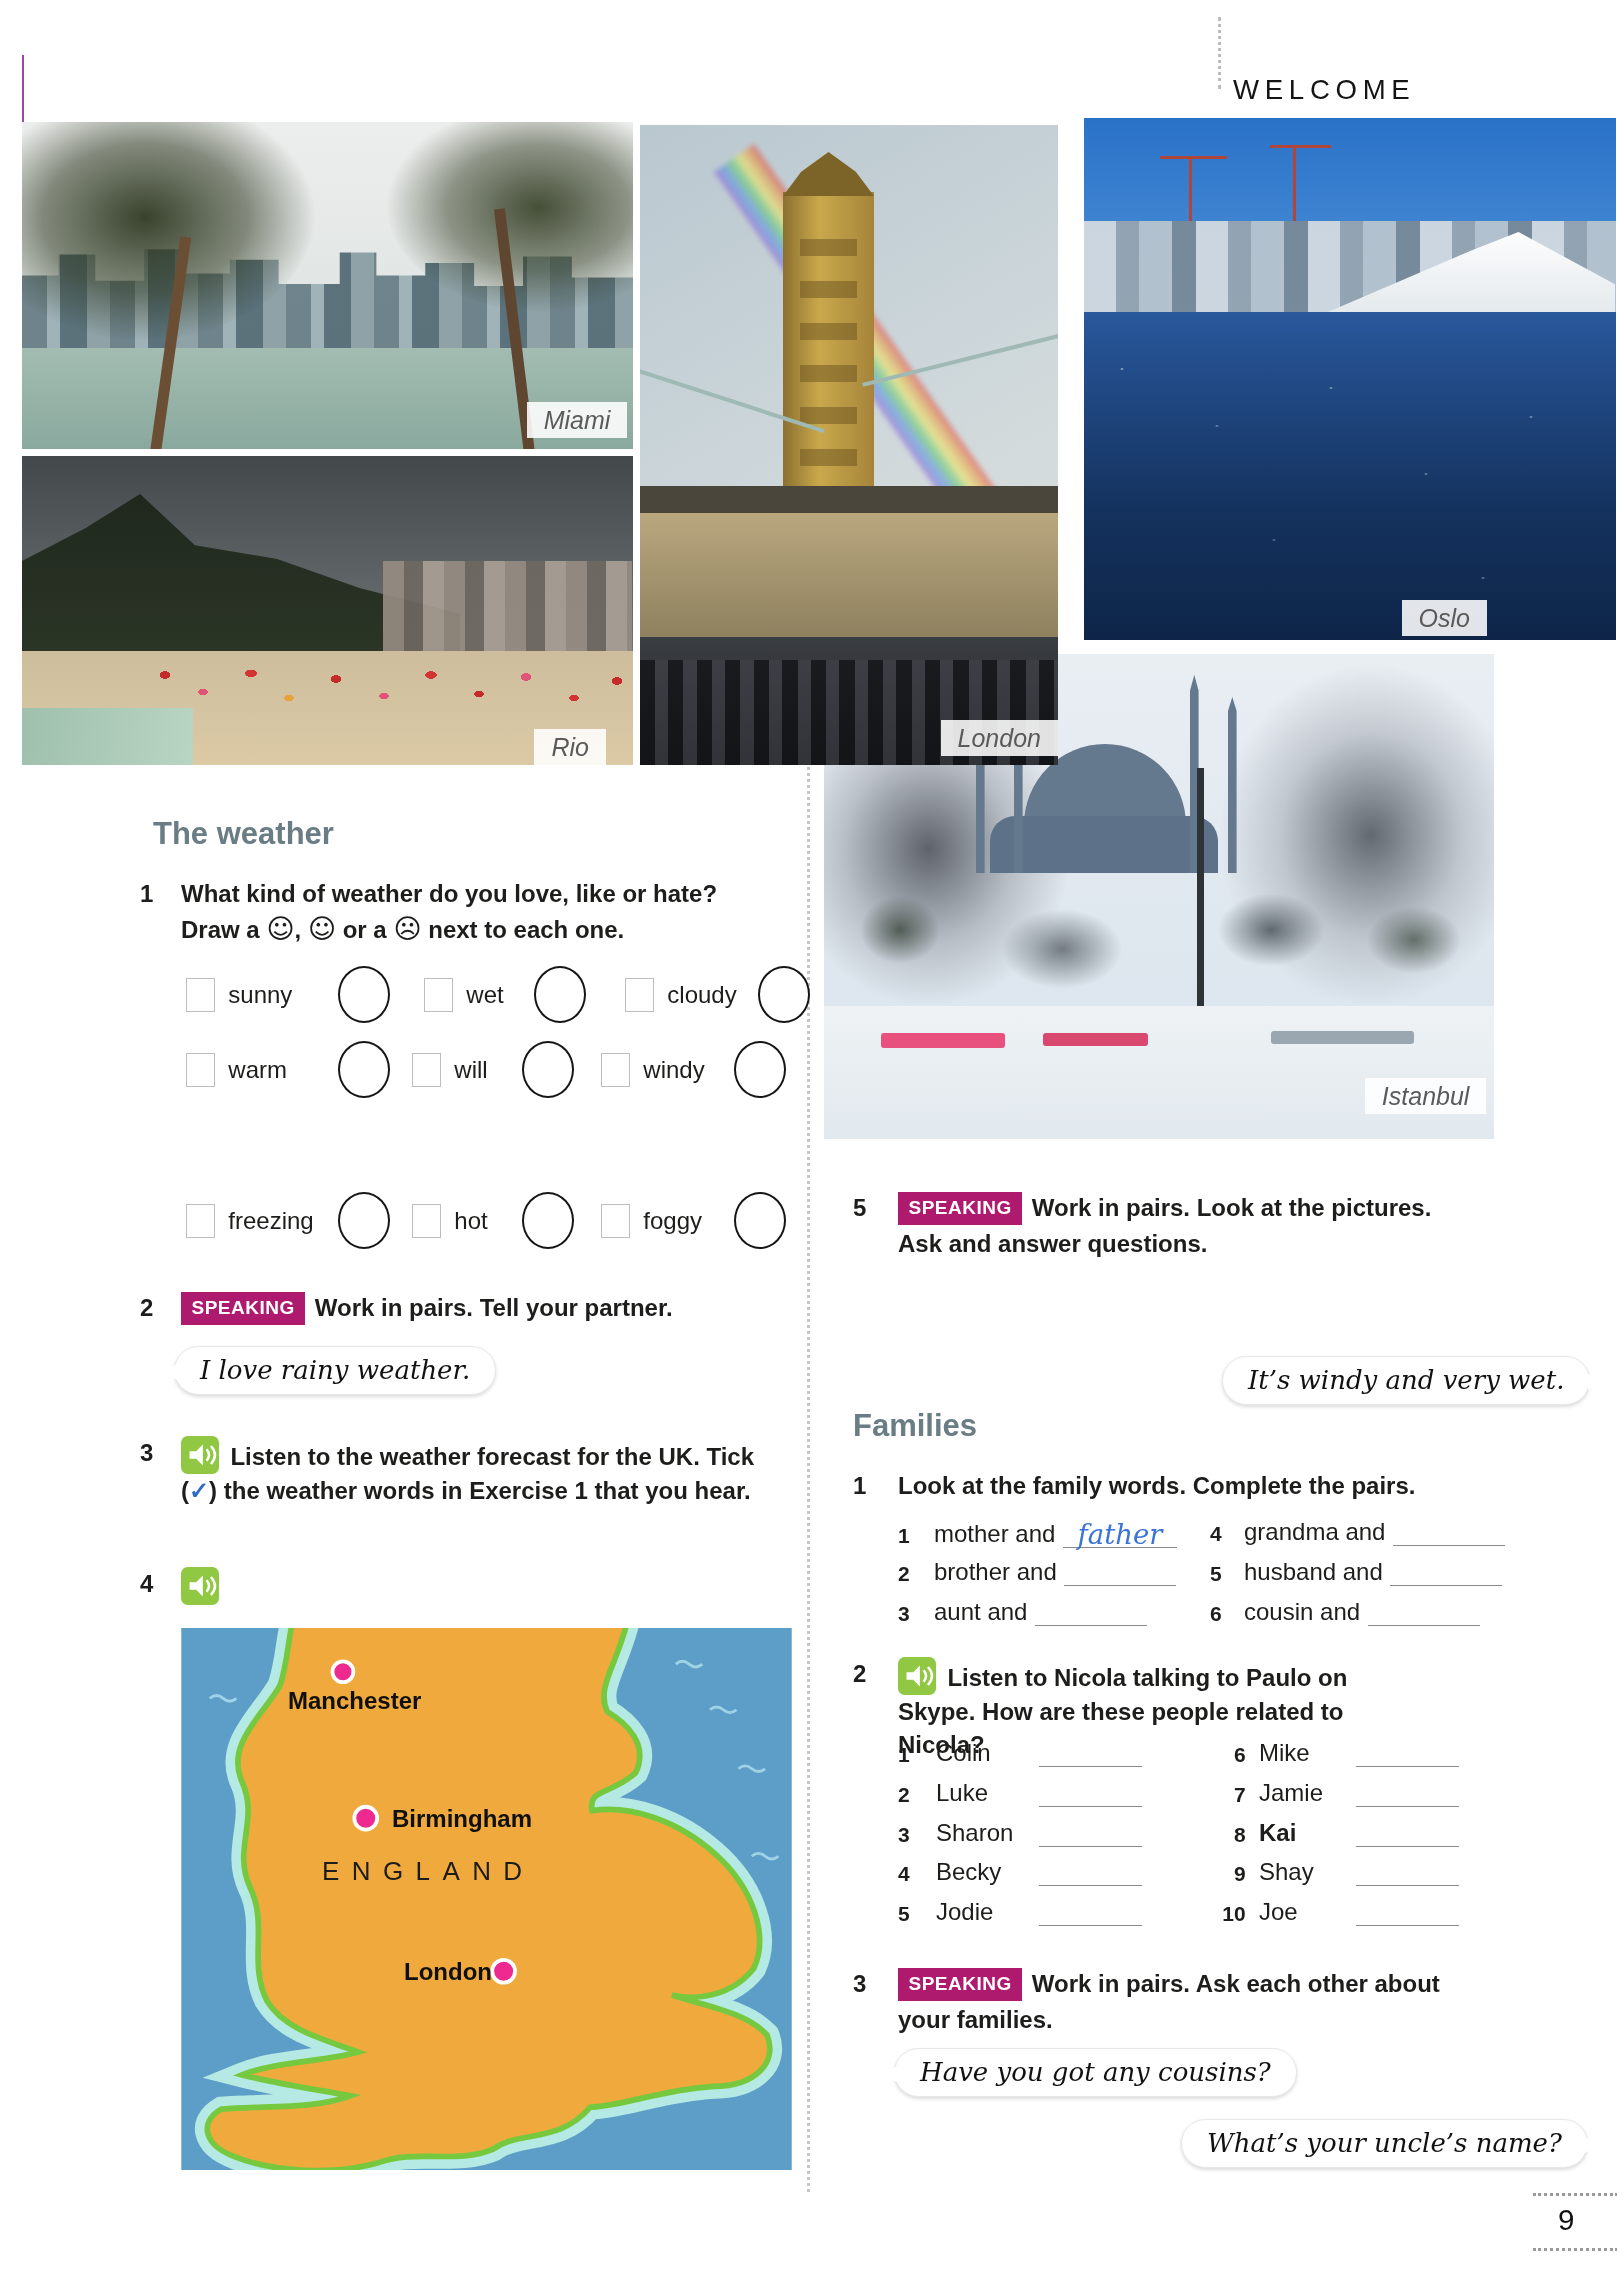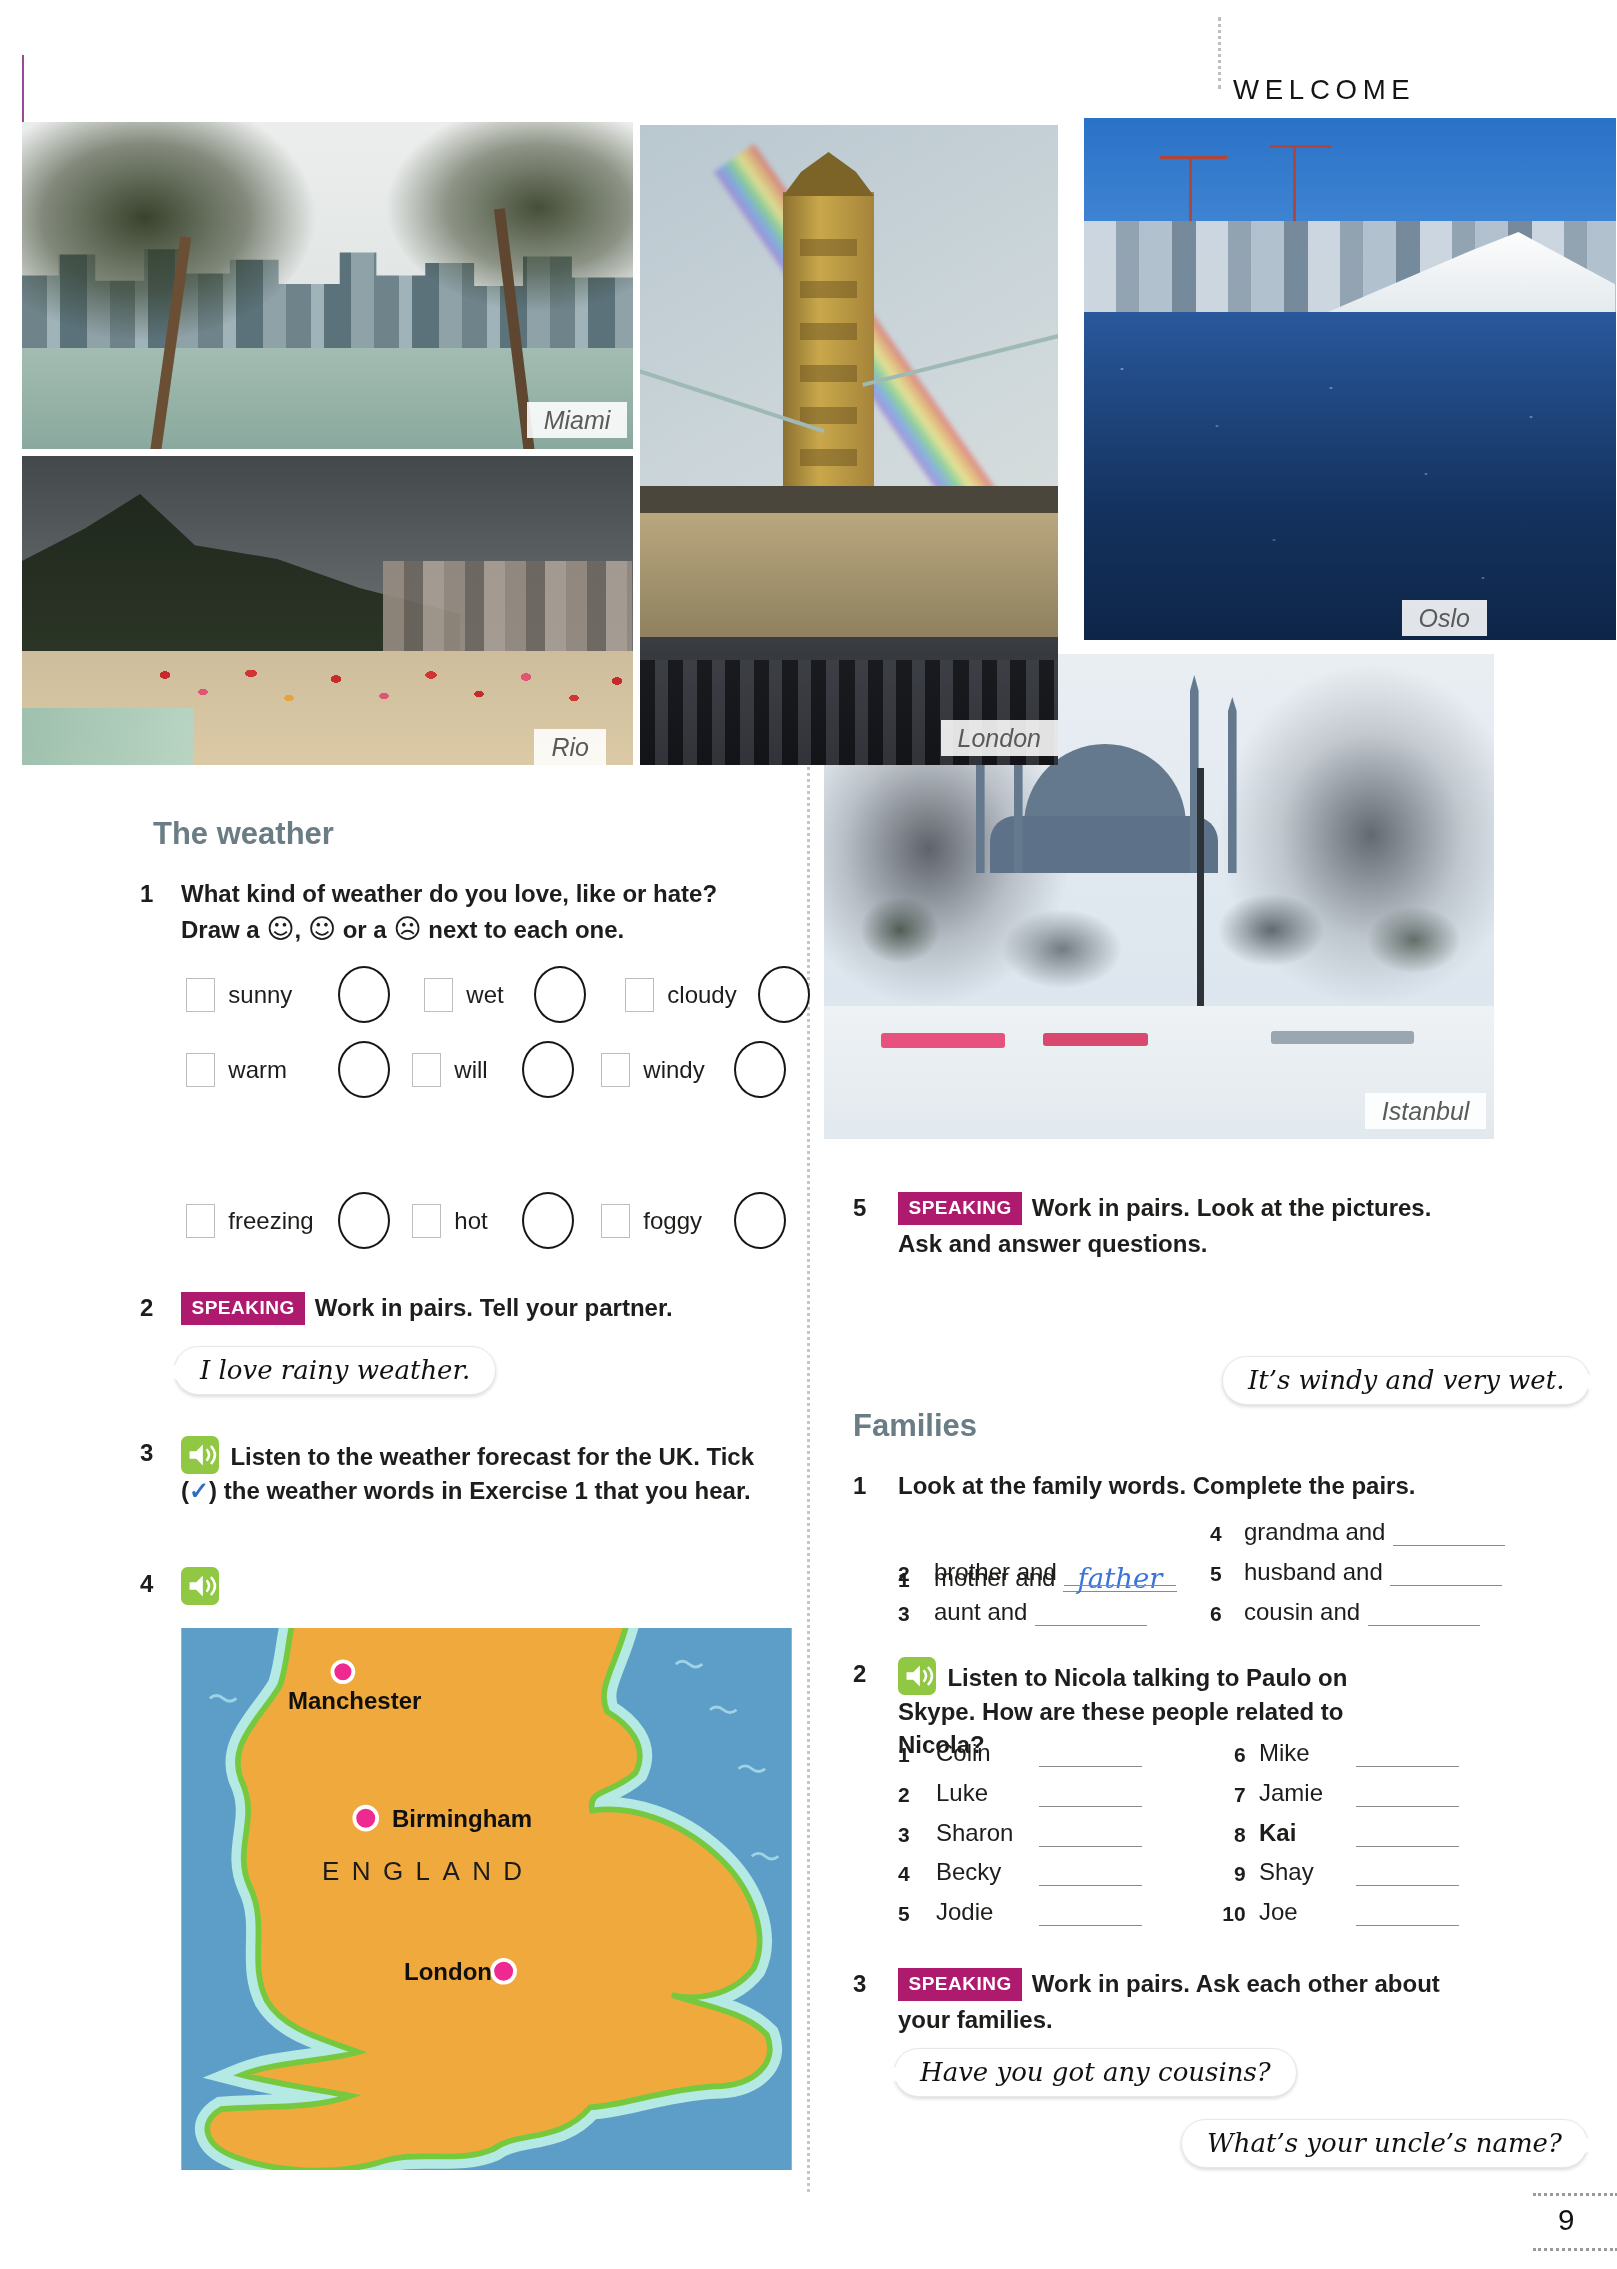--- a/index.html
+++ b/index.html
@@ -89,21 +89,21 @@
     <div class="ph" style="left:152px;top:38px;width:8.6px;height:181px;background:#64788e;clip-path:polygon(50% 0,100% 8%,100% 100%,0 100%,0 8%);"></div>
     <div class="ph" style="left:190px;top:21px;width:8.6px;height:198px;background:#64788e;clip-path:polygon(50% 0,100% 8%,100% 100%,0 100%,0 8%);"></div>
     <div class="ph" style="left:366px;top:21px;width:8.6px;height:198px;background:#64788e;clip-path:polygon(50% 0,100% 8%,100% 100%,0 100%,0 8%);"></div>
     <div class="ph" style="left:404px;top:43px;width:8.6px;height:176px;background:#64788e;clip-path:polygon(50% 0,100% 8%,100% 100%,0 100%,0 8%);"></div>
     <div class="ph" style="left:0;top:219px;width:670px;height:133px;background:radial-gradient(57px 48px at 76px 57px,rgba(58,70,60,.8),transparent 70%),radial-gradient(86px 57px at 238px 76px,rgba(70,78,84,.7),transparent 70%),radial-gradient(76px 52px at 447px 57px,rgba(58,66,74,.75),transparent 70%),radial-gradient(67px 48px at 590px 67px,rgba(58,70,60,.7),transparent 70%);"></div>
     <div class="ph" style="left:373px;top:114px;width:6.7px;height:285px;background:#2e3338;"></div>
     <div class="ph" style="left:0;bottom:0;width:670px;height:133px;background:linear-gradient(#eef2f5,#e2e9ee);"></div>
     <div class="ph" style="left:57px;bottom:91px;width:124px;height:15px;background:#e8517e;border-radius:2.9px;"></div>
     <div class="ph" style="left:219px;bottom:93px;width:105px;height:13.3px;background:#d9486f;border-radius:2.9px;"></div>
     <div class="ph" style="left:447px;bottom:95px;width:143px;height:13.3px;background:#9aa6b0;border-radius:2.9px;"></div>
-    <span class="caption" style="bottom:10px;right:7.6px;">Istanbul</span>
+    <span class="caption" style="bottom:25px;right:7.6px;">Istanbul</span>
   </div>
 
   <div class="photo" style="left:22px;top:122px;width:611px;height:327px;z-index:2;">
     <div class="ph" style="inset:0;background:linear-gradient(#eceeed,#dde3e2 70%);"></div>
     <div class="ph" style="left:0;top:122px;width:611px;height:105px;background:repeating-linear-gradient(90deg,rgba(104,126,134,.95) 0 25px,rgba(156,176,182,.95) 25px 38px,rgba(84,108,118,.95) 38px 65px,rgba(138,158,164,.95) 65px 88px);clip-path:polygon(0 30%,6% 30%,6% 10%,12% 10%,12% 35%,20% 35%,20% 5%,26% 5%,26% 28%,34% 28%,34% 15%,42% 15%,42% 38%,52% 38%,52% 8%,58% 8%,58% 30%,66% 30%,66% 18%,74% 18%,74% 40%,82% 40%,82% 12%,90% 12%,90% 32%,100% 32%,100% 100%,0 100%);"></div>
     <div class="ph" style="left:0;top:226px;width:611px;height:101px;background:linear-gradient(#a3bcb1,#8aa99e);"></div>
     <div class="ph" style="left:-48px;top:-28.5px;width:342px;height:247px;background:radial-gradient(closest-side,rgba(48,58,34,.95),rgba(48,58,34,.55) 60%,rgba(48,58,34,0));border-radius:45% 55% 60% 40%;"></div>
     <div class="ph" style="left:143px;top:114px;width:11.4px;height:219px;background:#6b4f35;transform:rotate(8deg);"></div>
     <div class="ph" style="right:-57px;top:-19px;width:304px;height:209px;background:radial-gradient(closest-side,rgba(52,62,36,.9),rgba(52,62,36,.5) 60%,rgba(52,62,36,0));border-radius:55% 45% 40% 60%;"></div>
     <div class="ph" style="right:114px;top:86px;width:10.5px;height:247px;background:#5f4630;transform:rotate(-7deg);"></div>
@@ -289,21 +289,21 @@
   <div class="sec-title" style="left:853px;top:1408px;">Families</div>
 
   <div class="ex" style="left:853px;top:1469px;width:647px;">
     <span class="num" style="flex:0 0 45px;">1</span>
     <div class="body"><span>Look at the family words. Complete the pairs.</span></div>
   </div>
 
   <div class="pair-row" style="left:898px;top:1518px;">
     <span class="lnum" style="width:36px;">1</span>
     <span>mother and</span>
-    <span class="answer" style="width:114px;margin-left:7.6px;margin-top:44px;"><span>father</span></span>
+    <span class="answer" style="width:114px;margin-left:7.6px;"><span>father</span></span>
   </div>
   <div class="pair-row" style="left:898px;top:1558px;">
     <span class="lnum" style="width:36px;">2</span>
     <span>brother and</span>
     <span class="fill-line" style="width:112px;margin-left:7.6px;"></span>
   </div>
   <div class="pair-row" style="left:898px;top:1598px;">
     <span class="lnum" style="width:36px;">3</span>
     <span>aunt and</span>
     <span class="fill-line" style="width:112px;margin-left:7.6px;"></span>

